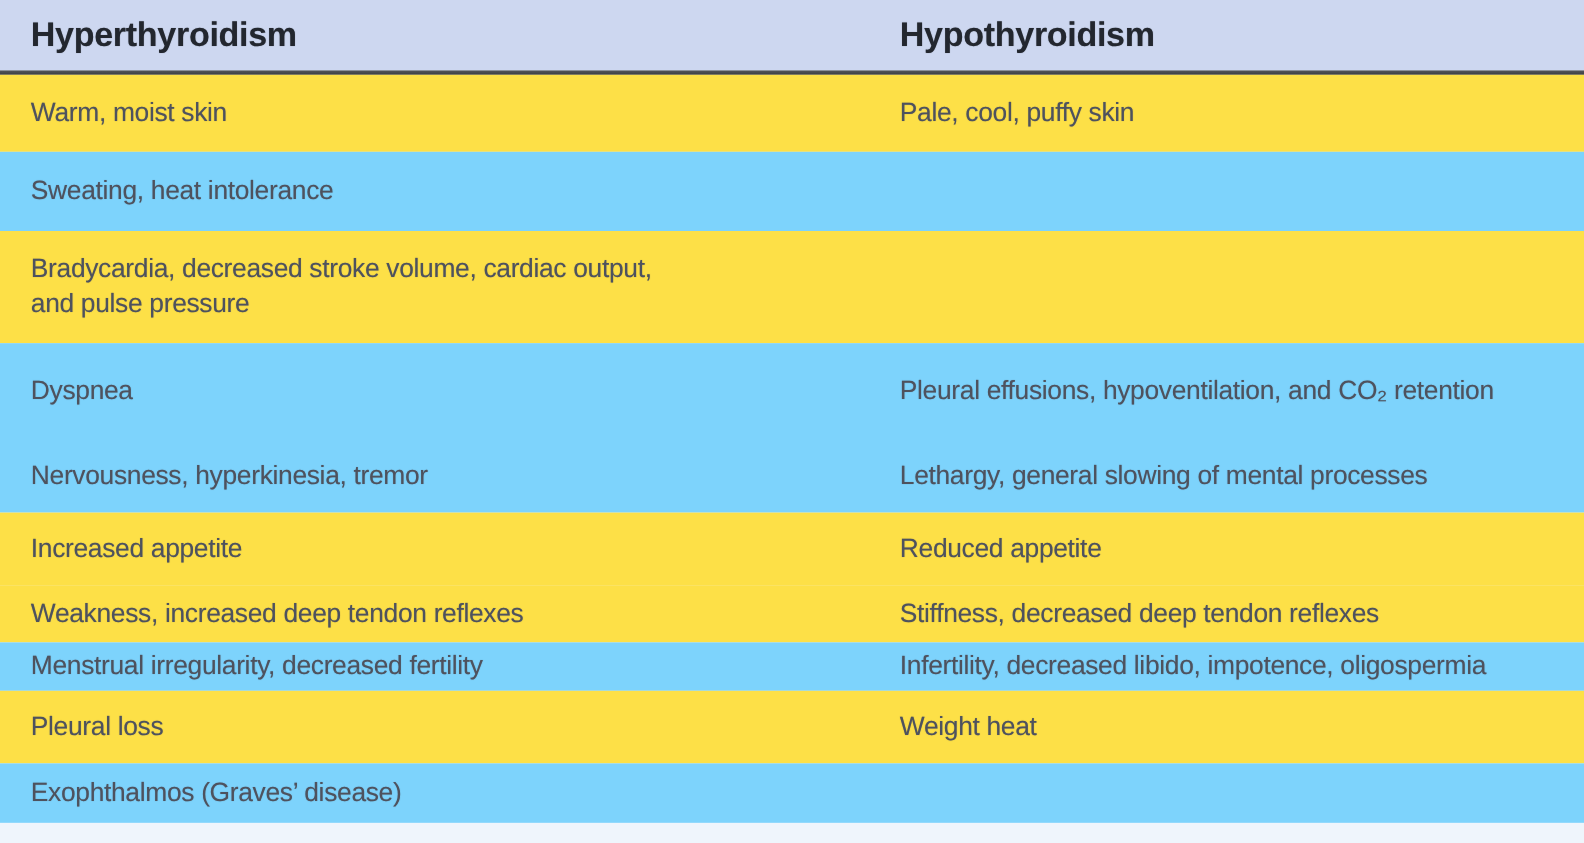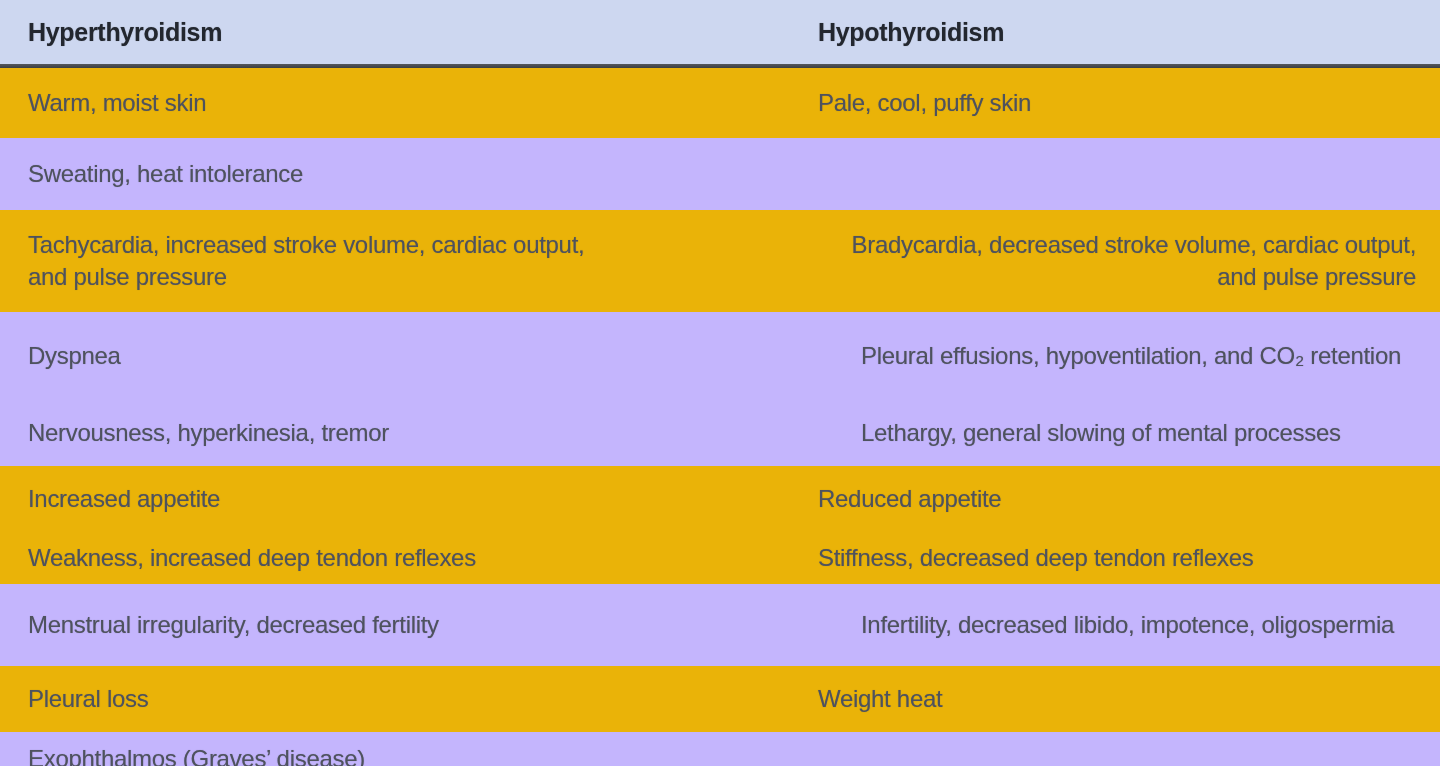--- a/index.html
+++ b/index.html
@@ -25,47 +25,47 @@
     background: #cdd7f0;
   }
   .divider {
     height: 4px;
     width: 100%;
     background: linear-gradient(#55575c, #3b3d42);
   }
   .row {
     display: flex;
   }
-  .row.light { background: #eab308; }
-  .row.blue  { background: #c4b5fd; gap: 43px; }
+  .row.light { background: #fde047; }
+  .row.blue  { background: #7dd3fc; }
   .cell {
     display: flex;
     align-items: center;
     box-sizing: border-box;
   }
   .cell.left {
     width: 790px;
     flex: 0 0 790px;
     padding-left: 28px;
   }
   .cell.right {
     flex: 1 1 auto;
     padding-left: 28px;
   }
   .cell.left .txt  { max-width: 560px; }
-  .cell.right .txt { max-width: 598px; text-align: right; }
+  .cell.right .txt { max-width: 598px; }
   .txt {
     font-size: 24px;
     line-height: 32px;
     letter-spacing: -0.3px;
     color: #4e525e;
     text-shadow: 0 0 1px rgba(78, 82, 94, 0.45);
   }
   .th {
-    font-size: 25px;
+    font-size: 31px;
     font-weight: bold;
     letter-spacing: -0.3px;
     color: #23272f;
     text-shadow: 0 0 1px rgba(35, 39, 47, 0.4);
   }
 </style>
 </head>
 <body>
 
 <div class="comparison-table">
@@ -90,23 +90,20 @@
     </div>
   </div>
 
   <div class="row blue" style="height:72px">
     <div class="cell left">
       <span class="txt">Sweating, heat intolerance</span>
     </div>
   </div>
 
   <div class="row light" style="height:102px">
-    <div class="cell left">
-      <span class="txt">Tachycardia, increased stroke volume, cardiac output, and pulse pressure</span>
-    </div>
     <div class="cell right">
       <span class="txt">Bradycardia, decreased stroke volume, cardiac output, and pulse pressure</span>
     </div>
   </div>
 
   <div class="row blue" style="height:88px">
     <div class="cell left">
       <span class="txt">Dyspnea</span>
     </div>
     <div class="cell right">
@@ -134,21 +131,21 @@
 
   <div class="row light" style="height:52px">
     <div class="cell left">
       <span class="txt">Weakness, increased deep tendon reflexes</span>
     </div>
     <div class="cell right">
       <span class="txt">Stiffness, decreased deep tendon reflexes</span>
     </div>
   </div>
 
-  <div class="row blue" style="height:82px">
+  <div class="row blue" style="height:44px">
     <div class="cell left">
       <span class="txt">Menstrual irregularity, decreased fertility</span>
     </div>
     <div class="cell right">
       <span class="txt">Infertility, decreased libido, impotence, oligospermia</span>
     </div>
   </div>
 
   <div class="row light" style="height:66px">
     <div class="cell left">

